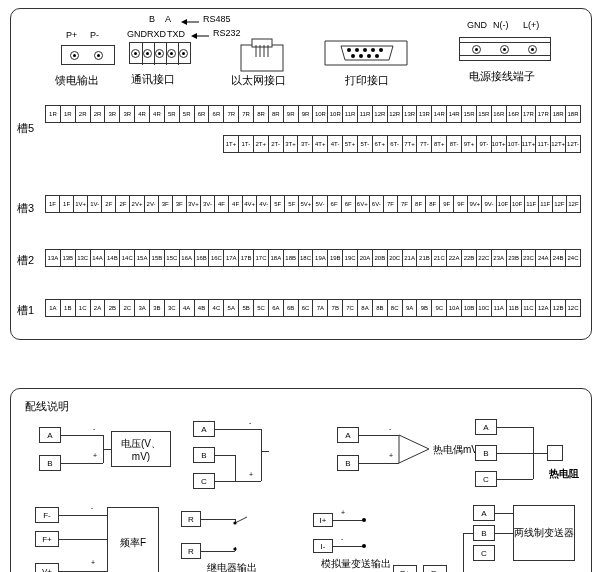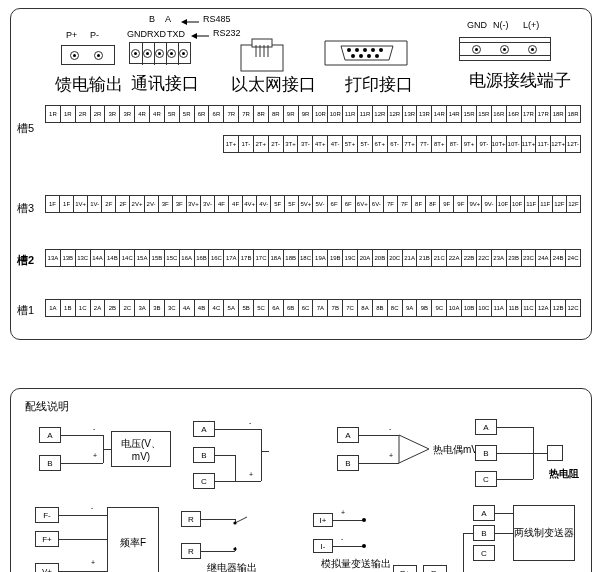--- a/index.html
+++ b/index.html
@@ -5,21 +5,21 @@
   html,body{margin:0;padding:0;background:#ffffff;}
   body{width:600px;height:572px;font-family:"Liberation Sans","DejaVu Sans",sans-serif;color:#000;}
   .page{position:relative;width:600px;height:572px;overflow:hidden;}
 
   .panel{position:absolute;border:1px solid #333;border-radius:10px;background:#fff;}
   #panel-top{left:10px;top:8px;width:580px;height:330px;}
   #panel-bottom{left:10px;top:348px;width:580px;height:214px;margin-top:40px;}
 
   .abs{position:absolute;}
   .lbl{font-size:9px;line-height:1.1;white-space:nowrap;}
-  .lbl-cn{font-size:17px;white-space:nowrap;}
+  .lbl-cn{font-size:11px;white-space:nowrap;}
   .tiny{font-size:7px;white-space:nowrap;}
 
   
   .conn-box{position:absolute;border:1px solid #333;background:#fff;box-sizing:border-box;}
   .screw{position:absolute;width:9px;height:9px;border:1px solid #333;border-radius:50%;background:#fff;box-sizing:border-box;}
   .screw:after{content:"";position:absolute;left:50%;top:50%;width:3px;height:3px;margin:-1.5px 0 0 -1.5px;background:#000;border-radius:50%;}
 
   
   .strip{position:absolute;border:1px solid #333;background:#fff;box-sizing:border-box;display:flex;align-items:stretch;}
   .cell{flex:1 1 0;border-right:1px solid #333;display:flex;align-items:center;justify-content:center;font-size:6px;box-sizing:border-box;}
@@ -228,21 +228,21 @@
         <div class="cell">9V+</div>
         <div class="cell">9V-</div>
         <div class="cell">10F</div>
         <div class="cell">10F</div>
         <div class="cell">11F</div>
         <div class="cell">11F</div>
         <div class="cell">12F</div>
         <div class="cell">12F</div>
       </div>
 
-    <div class="slot-label" style="left:6px;top:244px;font-weight:bold;">槽2</div>
+    <div class="slot-label" style="left:6px;top:244px;">槽2</div>
     <div class="strip" id="slot2-row1" style="left:34px;top:240px;width:536px;height:18px;">
         <div class="cell">13A</div>
         <div class="cell">13B</div>
         <div class="cell">13C</div>
         <div class="cell">14A</div>
         <div class="cell">14B</div>
         <div class="cell">14C</div>
         <div class="cell">15A</div>
         <div class="cell">15B</div>
         <div class="cell">15C</div>

